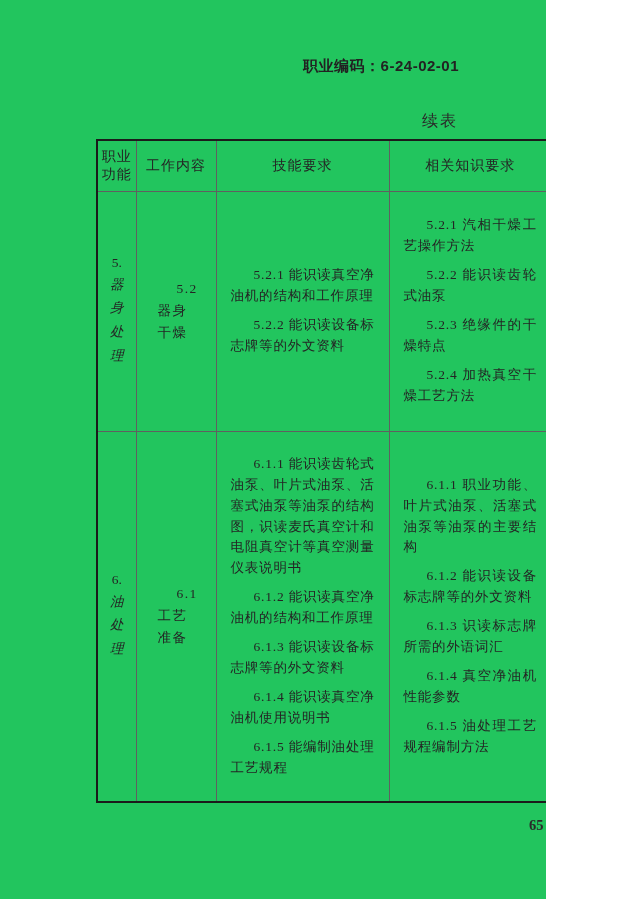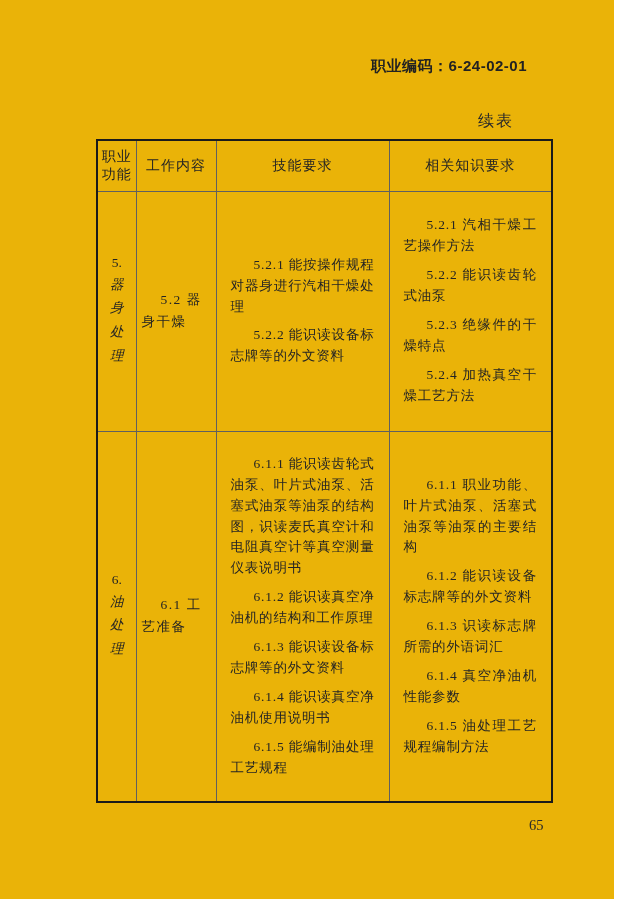--- a/index.html
+++ b/index.html
@@ -1,38 +1,38 @@
 <!DOCTYPE html>
 <html><head>
 <meta charset="utf-8">
 <style>
   html, body { margin: 0; padding: 0; background: #ffffff; }
   .page {
     position: relative;
-    width: 614px;
+    width: 546px;
     height: 899px;
-    background: #eab308;
+    background: #22c55e;
     color: #1c1c1c;
     font-family: "Liberation Serif", "DejaVu Serif", serif;
     overflow: hidden;
   }
   .doc-code {
     position: absolute;
     top: 57px;
     right: 87px;
     font-family: "Liberation Sans", "DejaVu Sans", sans-serif;
     font-weight: 700;
     font-size: 15px;
     letter-spacing: 0.5px;
     color: #222;
   }
   .continued {
     position: absolute;
     top: 111px;
-    right: 100px;
+    right: 88px;
     font-size: 16px;
     letter-spacing: 2px;
     color: #2a2a2a;
   }
   table.std-table {
     position: absolute;
     left: 96px;
     top: 139px;
     width: 455px;
     border-collapse: collapse;
@@ -61,21 +61,21 @@
   .func-name {
     width: 1.15em;
     margin: 0 auto;
     line-height: 1.75;
     font-size: 13.5px;
     word-break: break-all;
     letter-spacing: 0;
     font-style: italic;
   }
   .work-cell p {
-    margin: 0;
+    margin: 16px;
     padding: 0 5px;
     text-indent: 1.4em;
     line-height: 1.65;
     letter-spacing: 1.5px;
     text-align: left;
   }
   .text-cell { padding: 4px 0; }
   .text-cell p {
     margin: 8px;
     padding: 0 6px;
@@ -84,20 +84,21 @@
     letter-spacing: 0.8px;
     text-align: justify;
     text-justify: inter-character;
   }
   .page-number {
     position: absolute;
     top: 817px;
     left: 529px;
     font-size: 14.5px;
     color: #2a2a2a;
+    font-weight: bold;
   }
 </style>
 </head>
 <body>
 
 <div class="page">
 
   <div class="doc-code">职业编码：6-24-02-01</div>
 
   <div class="continued">续表</div>
@@ -120,21 +121,21 @@
     <tbody>
       <tr class="row-1">
         <td class="func-cell">
           <div class="func-num">5.</div>
           <div class="func-name">器身处理</div>
         </td>
         <td class="work-cell">
           <p>5.2 器身干燥</p>
         </td>
         <td class="text-cell">
-          <p>5.2.1 能按操作规程对器身进行汽相干燥处理</p>
+          <p>5.2.1 能识读真空净油机的结构和工作原理</p>
           <p>5.2.2 能识读设备标志牌等的外文资料</p>
         </td>
         <td class="text-cell">
           <p>5.2.1 汽相干燥工艺操作方法</p>
           <p>5.2.2 能识读齿轮式油泵</p>
           <p>5.2.3 绝缘件的干燥特点</p>
           <p>5.2.4 加热真空干燥工艺方法</p>
         </td>
       </tr>
       <tr class="row-2">

